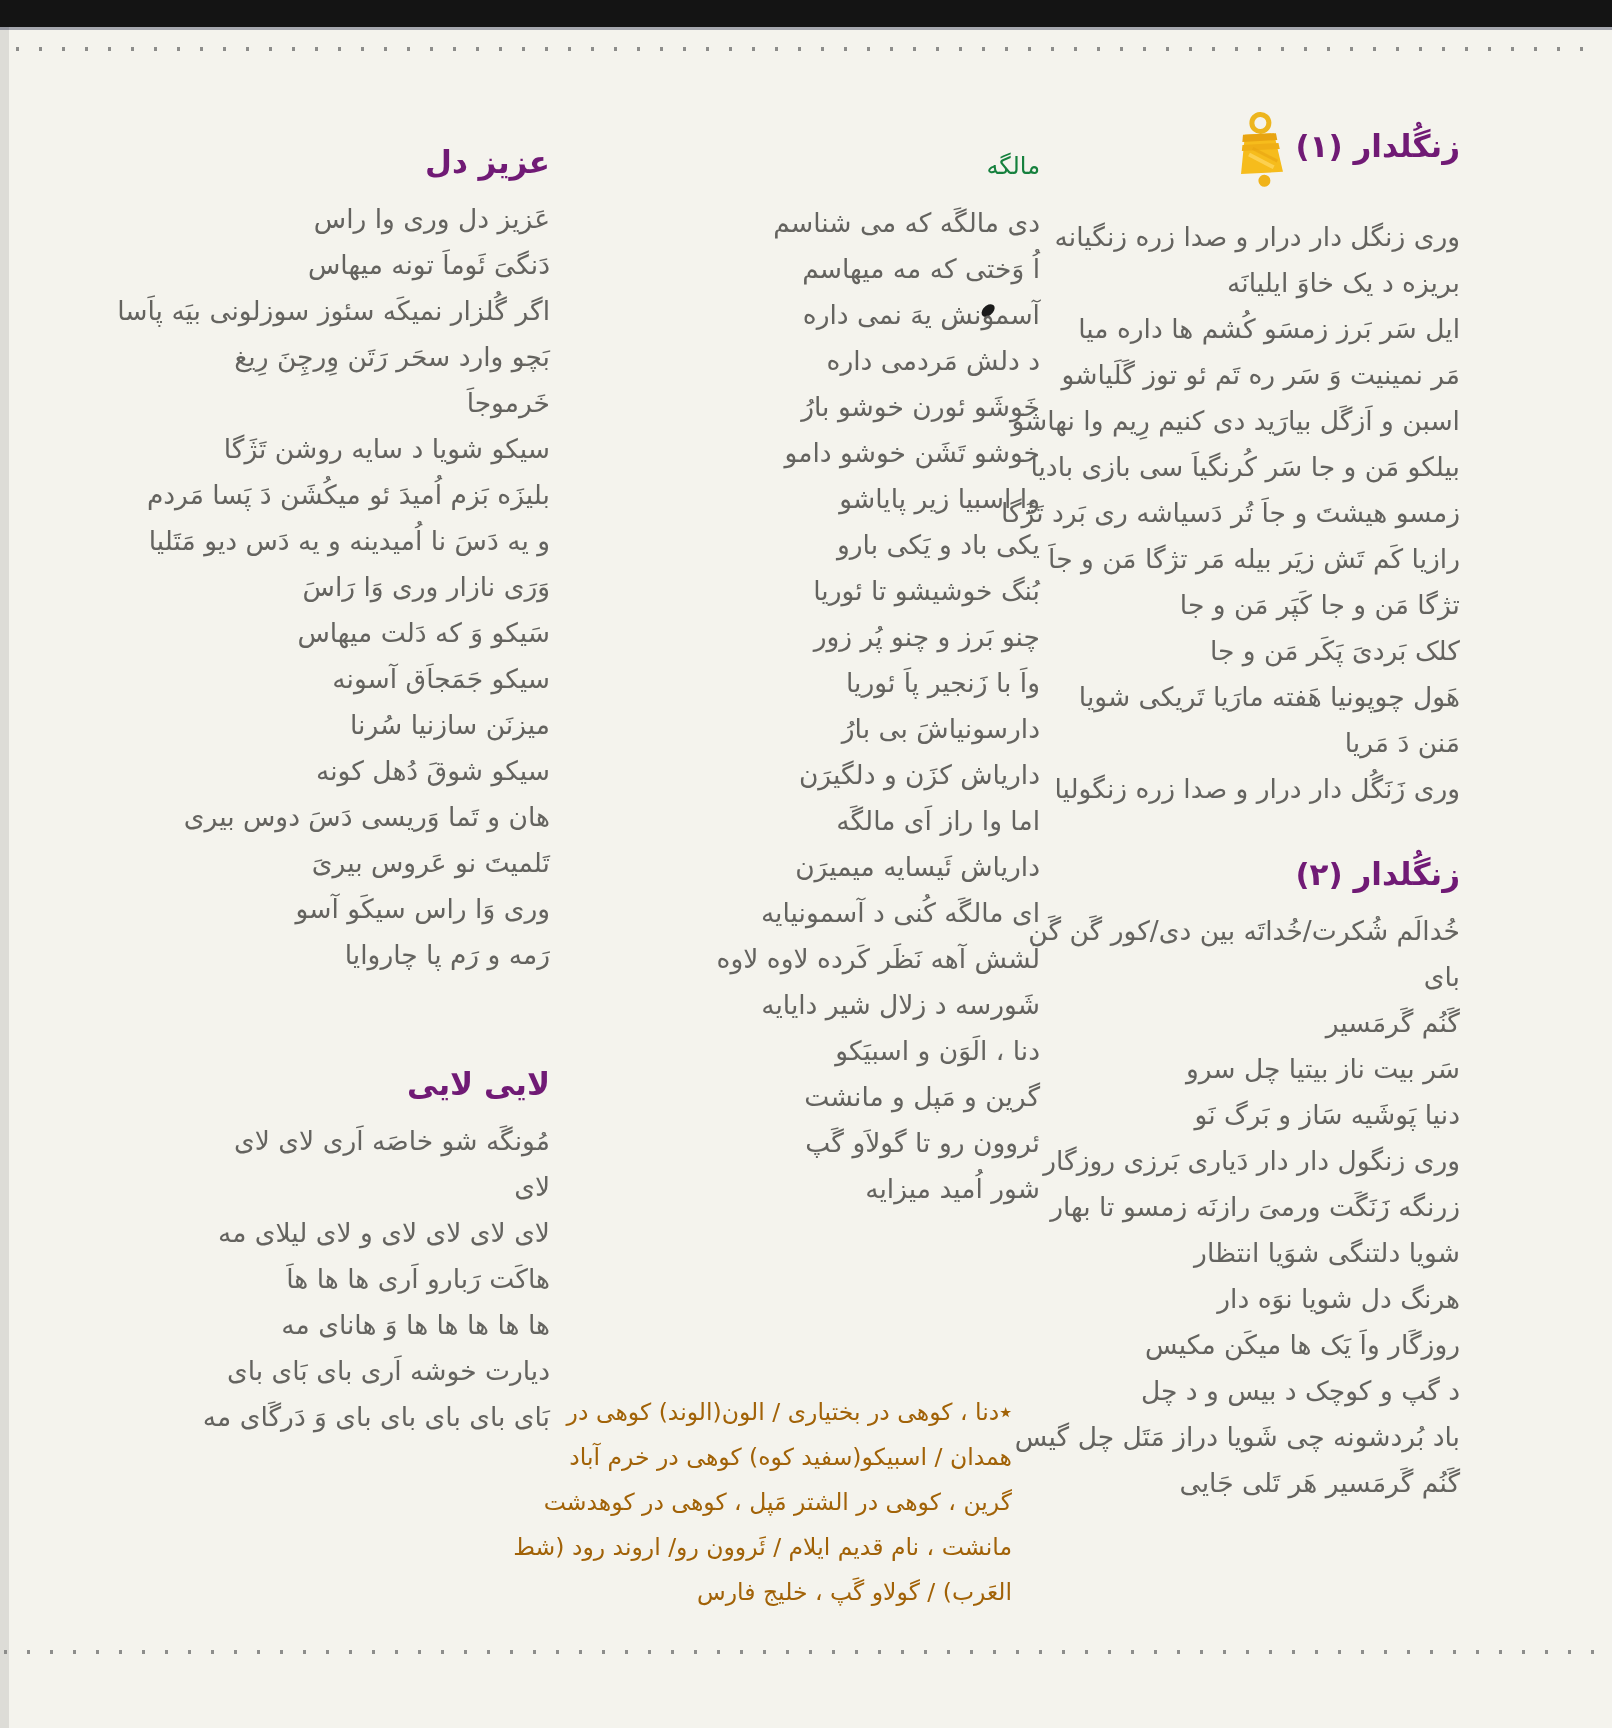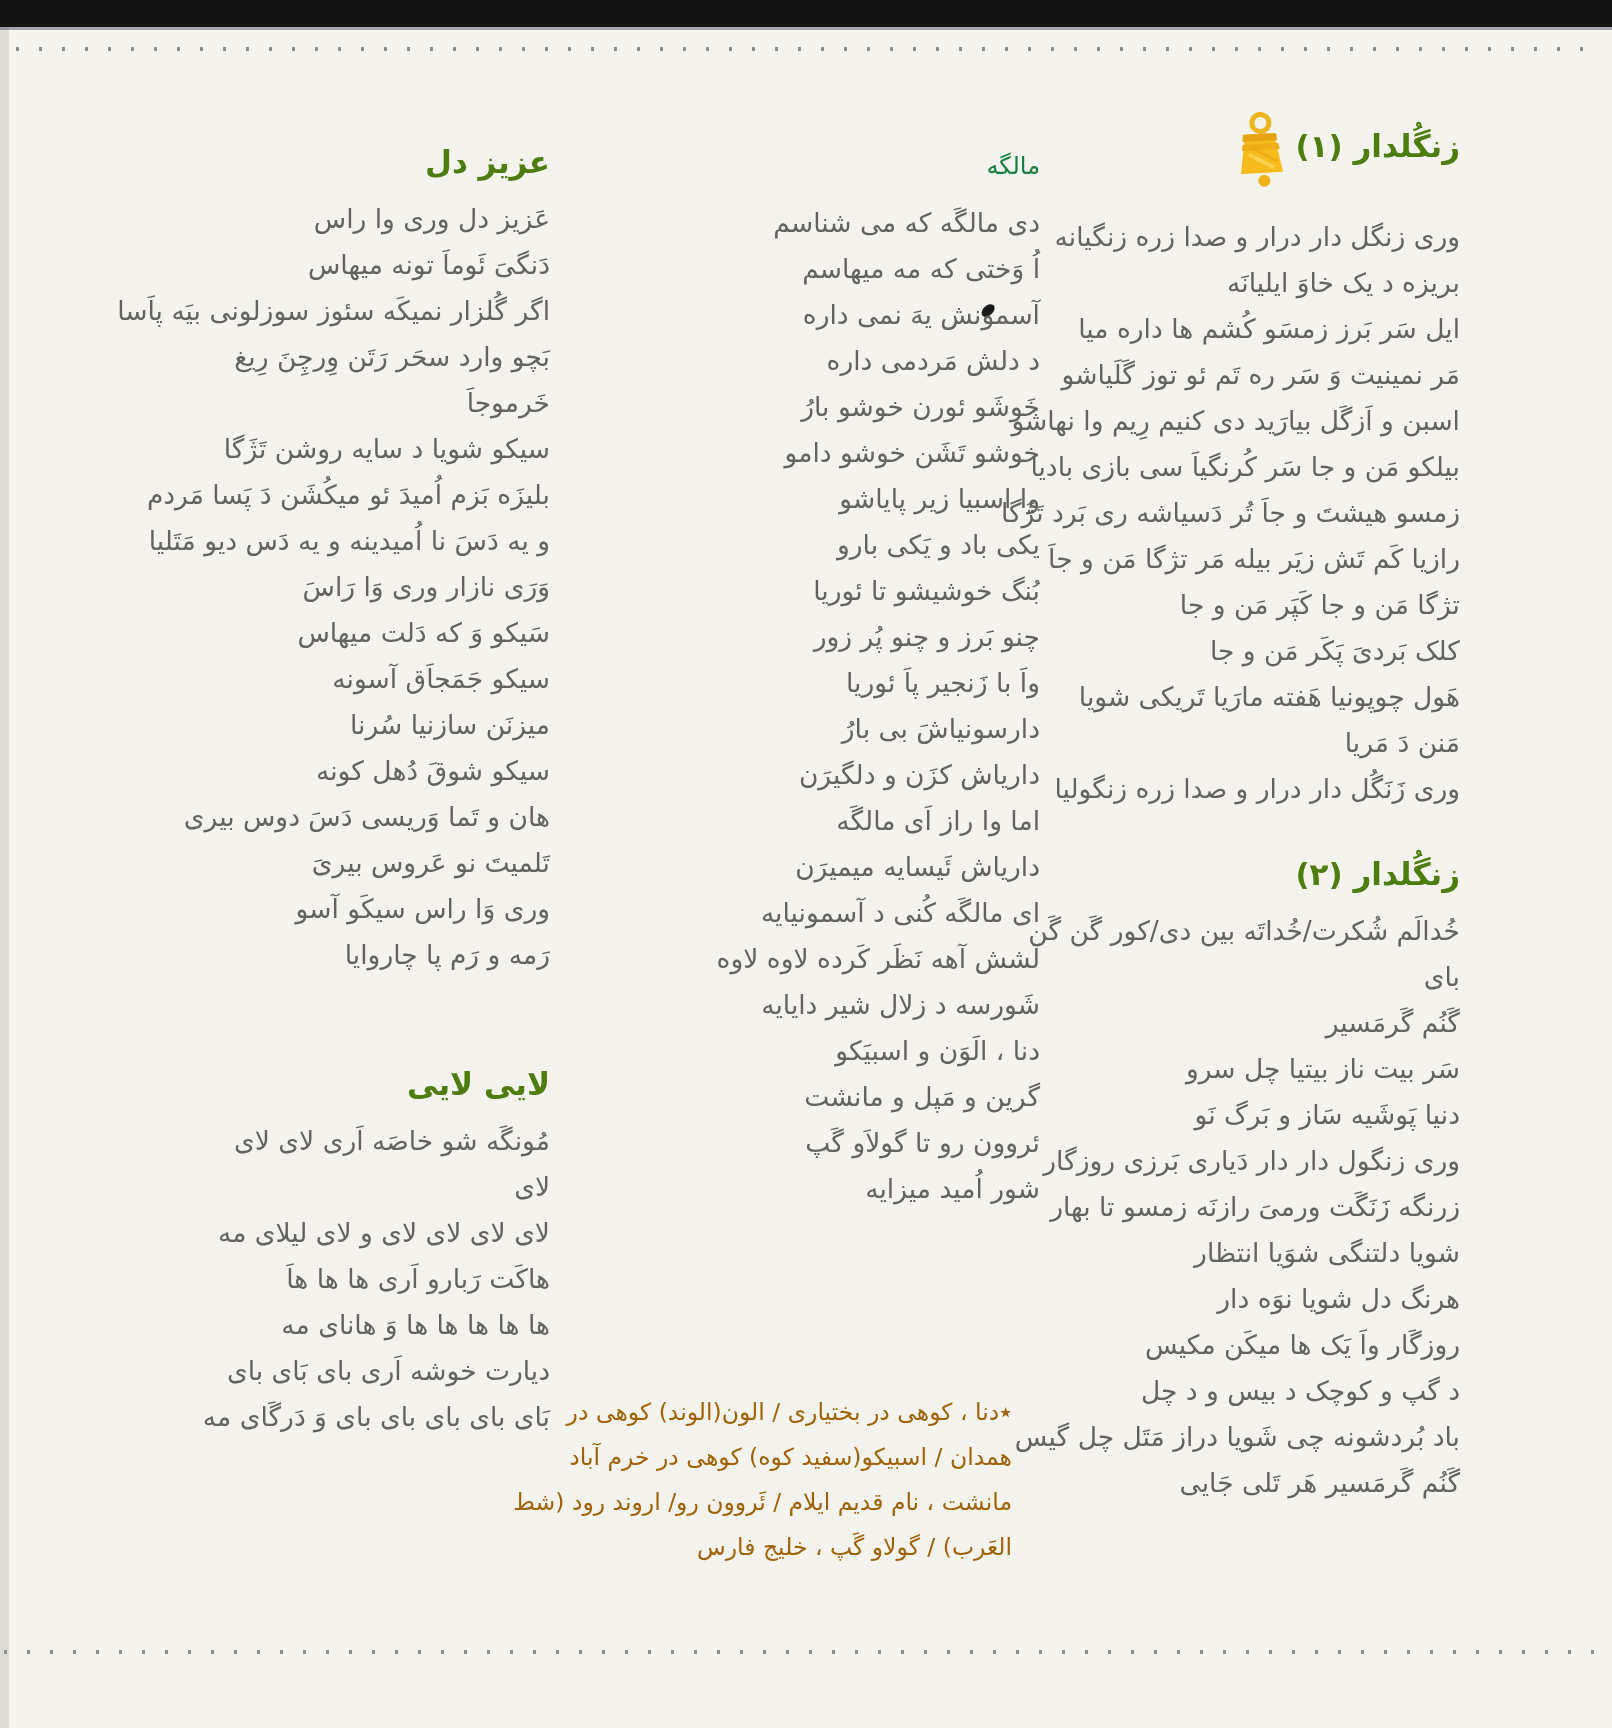--- a/index.html
+++ b/index.html
@@ -21,21 +21,21 @@
   .dotted {
     position:absolute; height:4px;
     background-image:repeating-linear-gradient(to right,#8d8d8b 0 3px, transparent 3px 23px);
   }
   .dotted-top { top:47px; left:16px; width:1580px; }
   .dotted-bottom { top:1650px; left:4px; width:1604px; }
 
   .col { position:absolute; text-align:right; color:#64635f; }
   .line { font-size:26.5px; line-height:46px; white-space:nowrap; }
   .title {
-    margin:0 0 14px 0; font-size:31px; font-weight:bold; color:#4d7c0f;
+    margin:0 0 14px 0; font-size:31px; font-weight:bold; color:#701a75;
     line-height:40px;
   }
   .title.plain { font-weight:normal; font-size:24px; color:#15803d; }
   .title.spaced-sm { margin-top:42px; }
   .title.spaced-lg { margin-top:86px; }
 
   .col-right  { top:126px; right:152px;  width:500px; }
   .col-middle { top:146px; right:572px;  width:475px; }
   .col-left   { top:142px; right:1062px; width:545px; }
 
@@ -137,20 +137,21 @@
         <div class="line">گرین و مَپل و مانشت</div>
         <div class="line">ئروون رو تا گولاَو گَپ</div>
         <div class="line">شور اُمید میزایه</div>
       </div>
   </section>
 
   <div class="footnote">
     <div class="lines">
         <div class="line">٭دنا ، کوهی در بختیاری / الون(الوند)  کوهی در</div>
         <div class="line">همدان / اسبیکو(سفید کوه)  کوهی در خرم آباد</div>
+        <div class="line">گرین ، کوهی در الشتر  مَپل ، کوهی در کوهدشت</div>
         <div class="line">مانشت ، نام قدیم ایلام / ئَروون رو/ اروند رود (شط</div>
         <div class="line">العَرب) / گولاو گَپ ، خلیج فارس</div>
       </div>
   </div>
 
   <section class="col col-left">
     <h2 class="title">عزیز دل</h2>
     <div class="lines">
         <div class="line">عَزیز دل وری وا راس</div>
         <div class="line">دَنگیَ ئَوماَ تونه میهاس</div>

